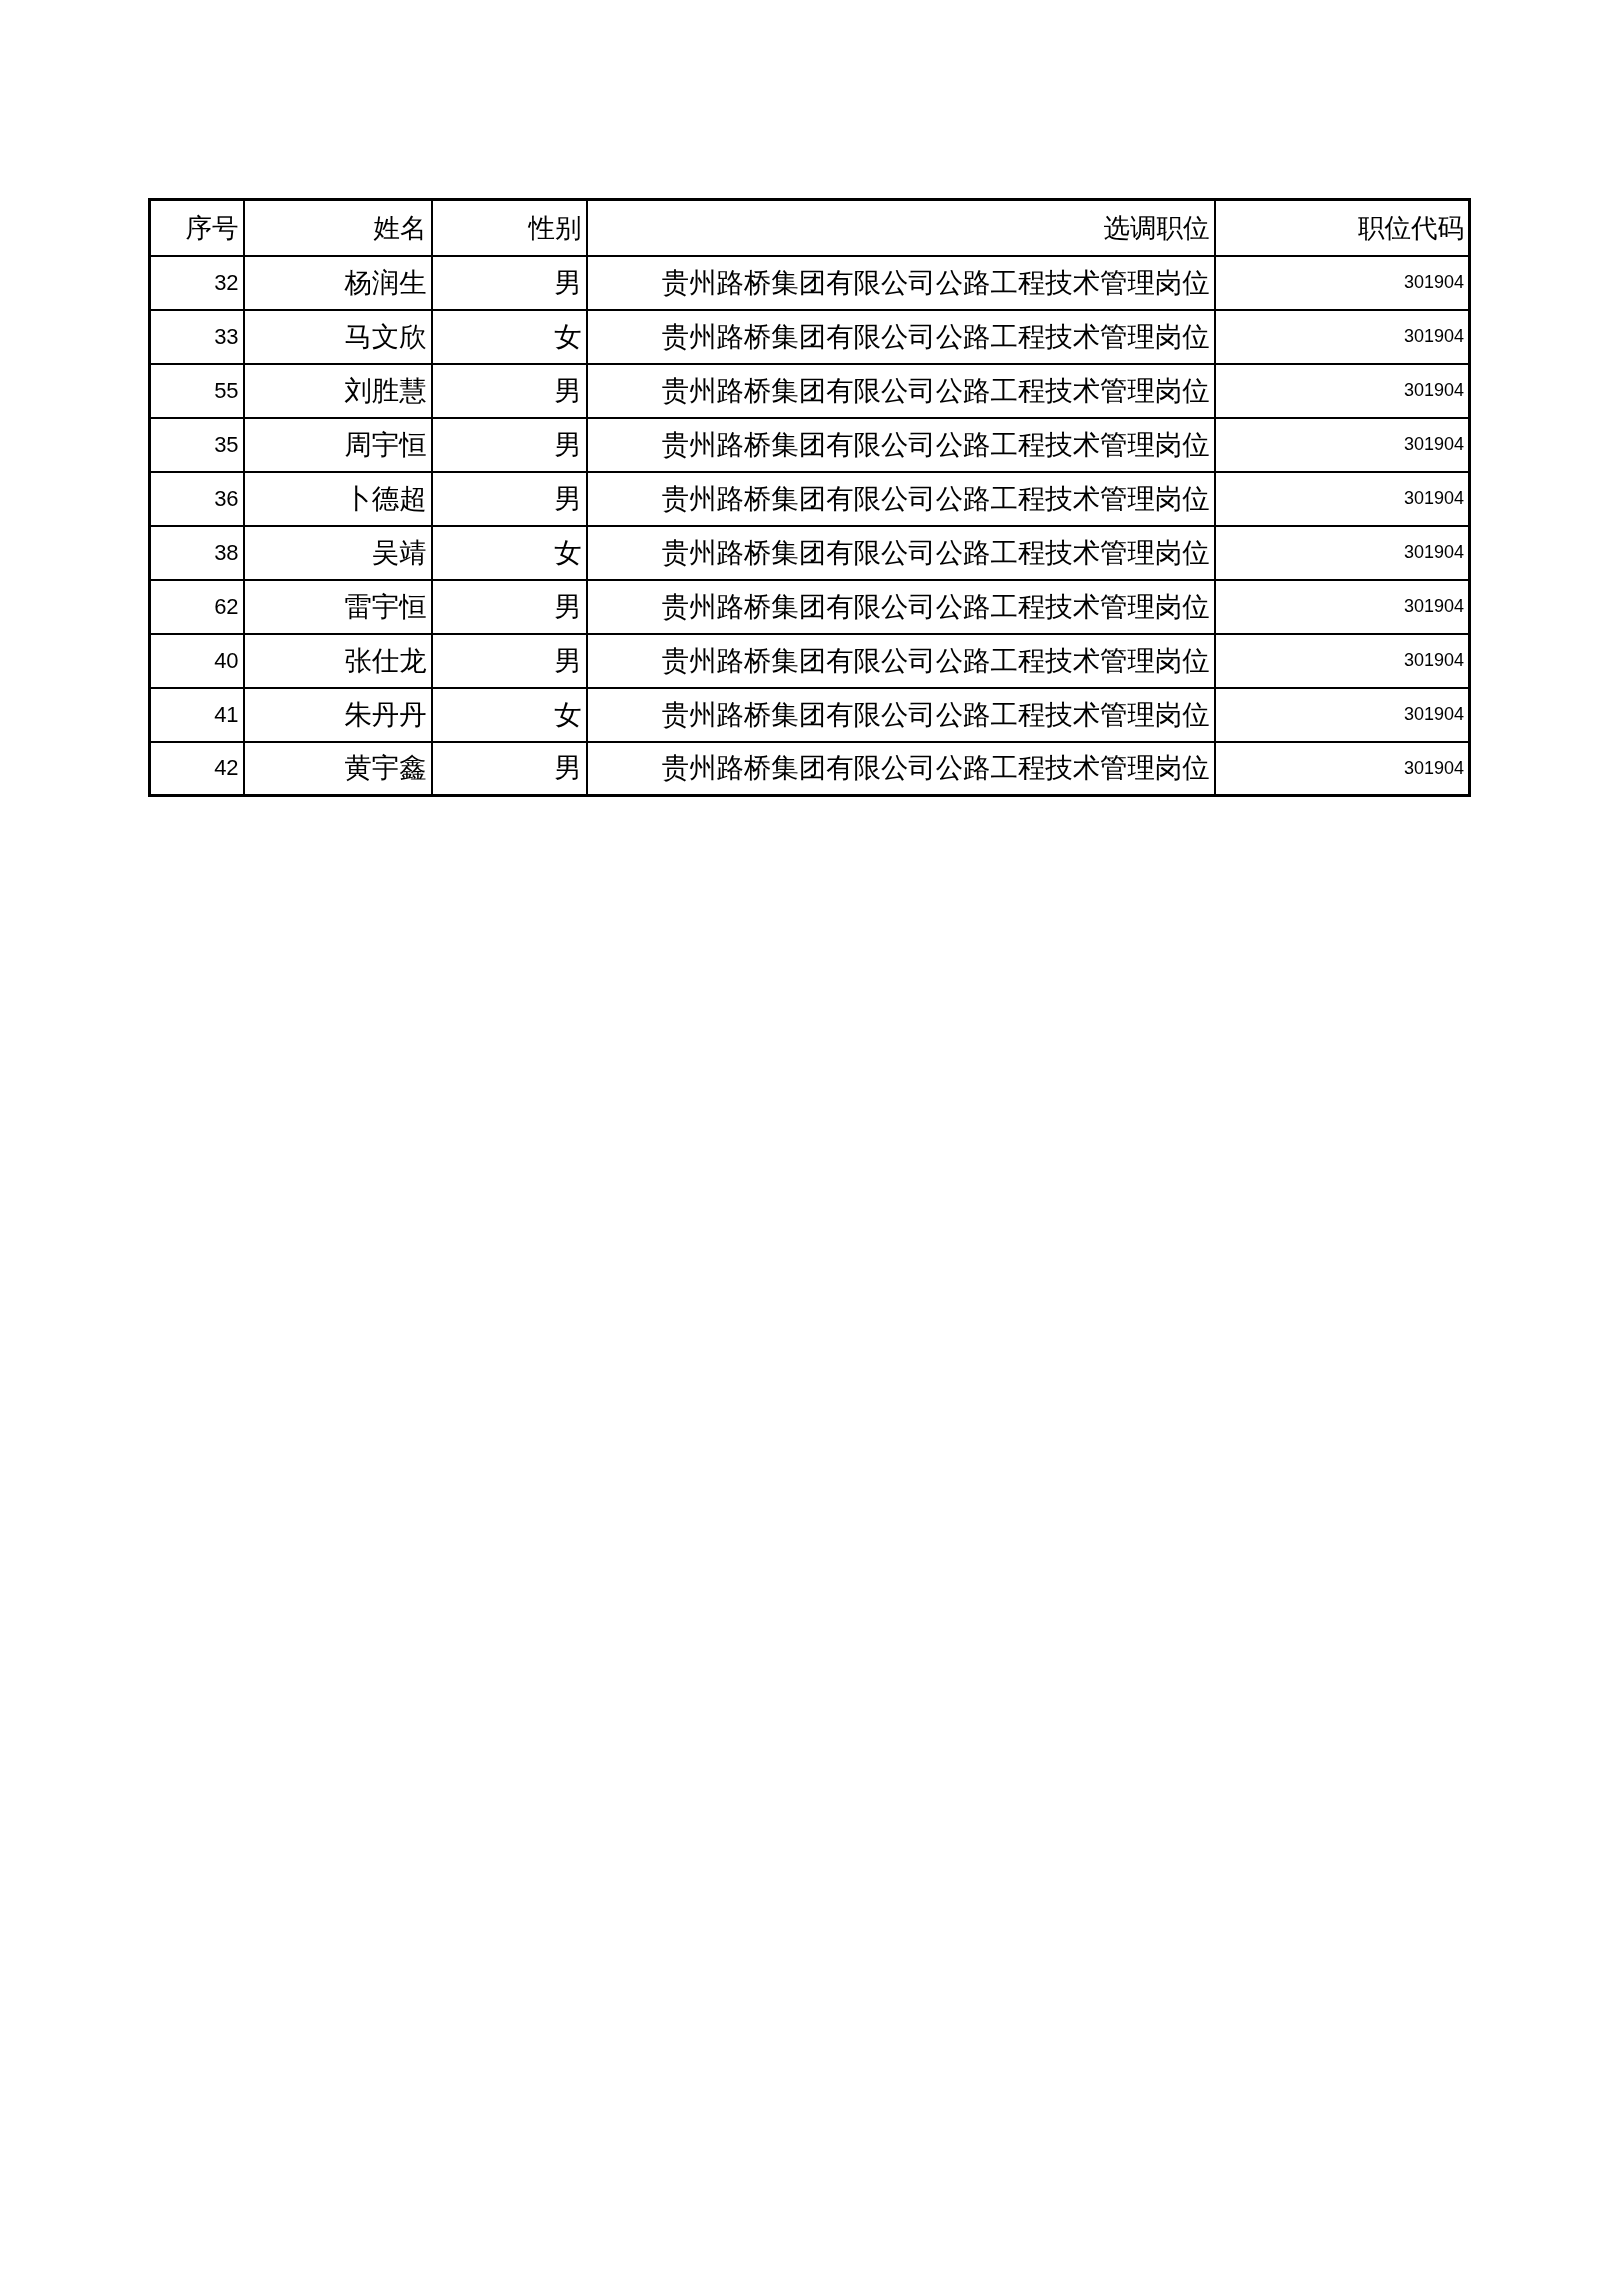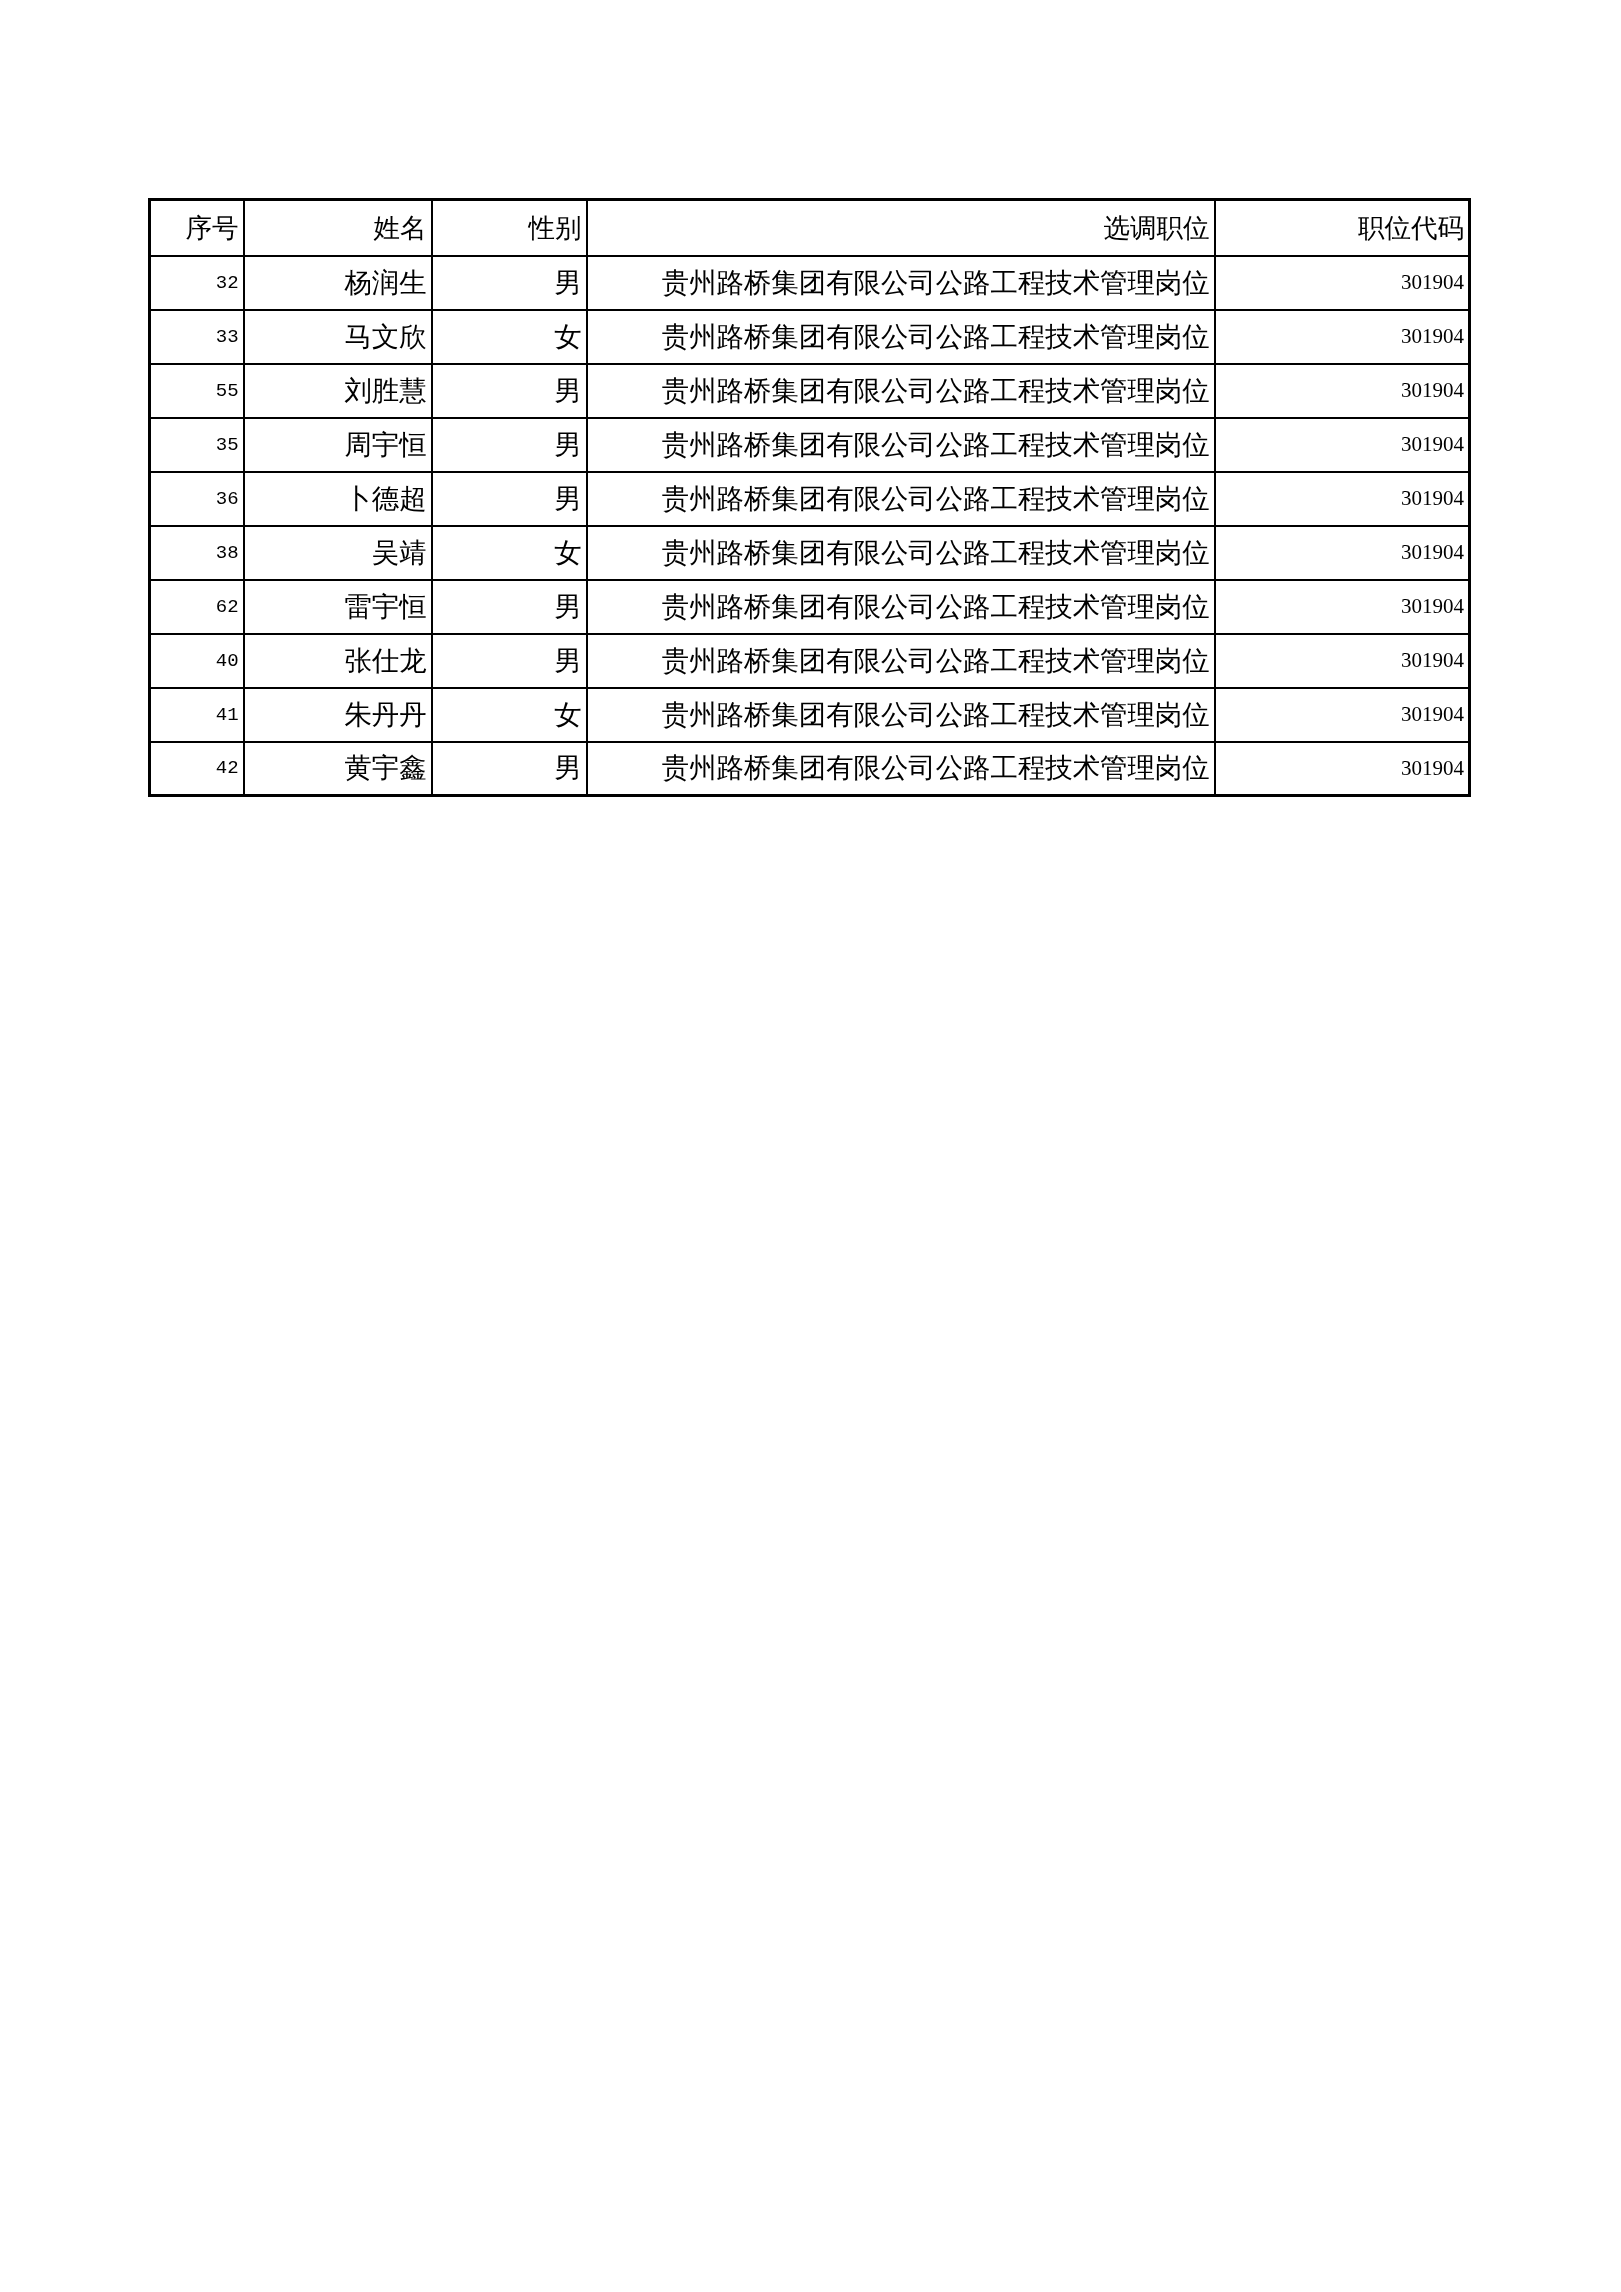--- a/index.html
+++ b/index.html
@@ -40,33 +40,33 @@
     white-space: nowrap;
   }
   table.roster thead tr { height: 56px; }
   table.roster tbody tr { height: 54px; }
   table.roster th {
     font-family: "Liberation Serif", "DejaVu Serif", serif;
     font-weight: normal;
     font-size: 26.5px;
   }
   td.col-no {
-    font-family: Liberation Mono, monospace;
-    font-size: 19px;
+    font-family: Liberation Sans, sans-serif;
+    font-size: 22px;
   }
   td.col-name,
   td.col-gender,
   td.col-position {
     font-family: "Liberation Serif", "DejaVu Serif", serif;
     font-size: 27.4px;
     margin-left: 7px;
   }
   td.col-code {
-    font-family: Liberation Serif, serif;
-    font-size: 21px;
+    font-family: Liberation Sans, sans-serif;
+    font-size: 18px;
   }
 </style>
 </head>
 <body>
 
 <div class="page">
   <table class="roster">
     <colgroup>
       <col style="width:94px">
       <col style="width:188px">

